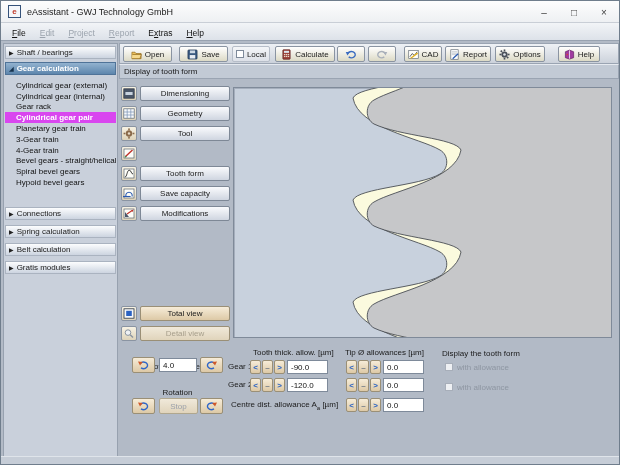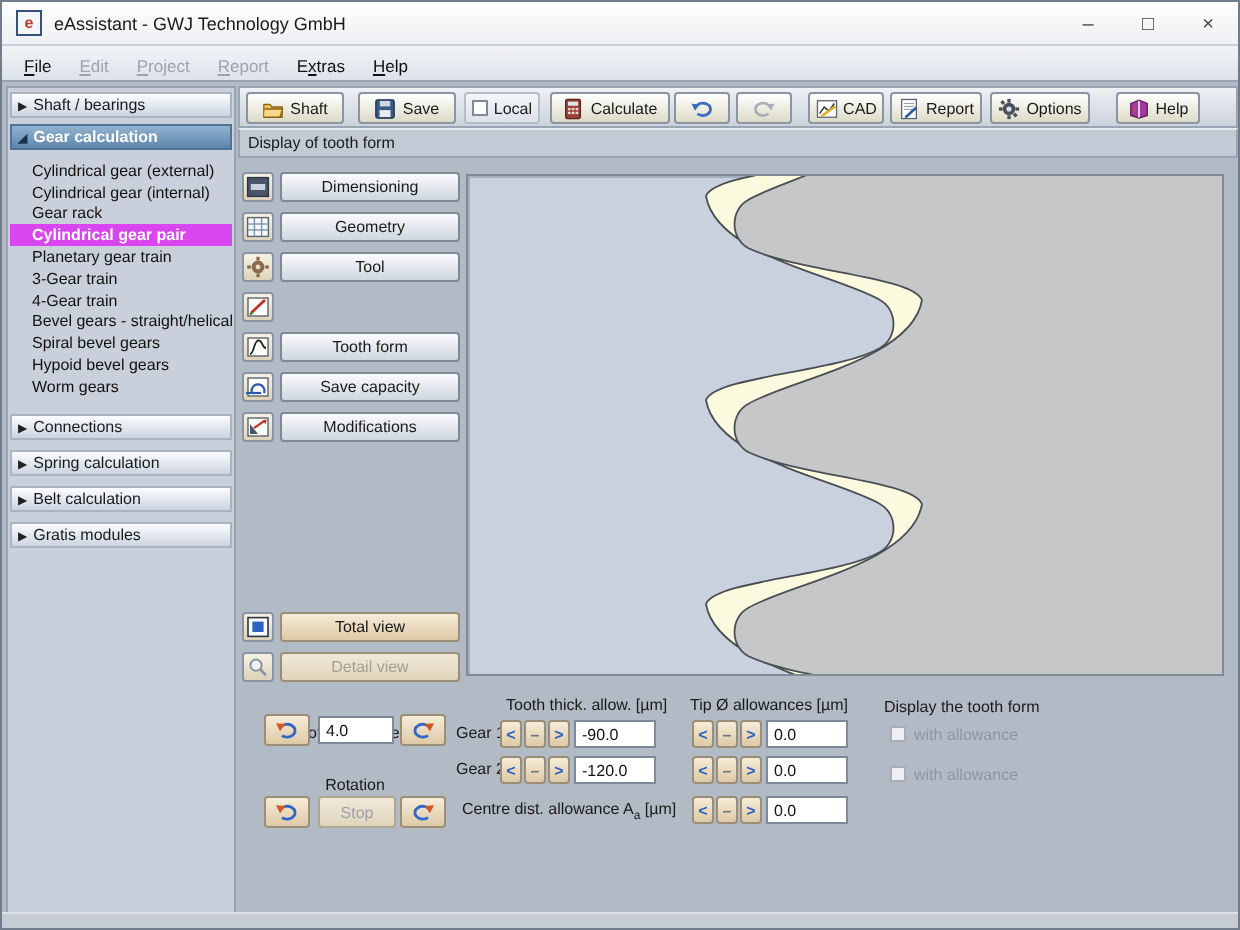--- a/index.html
+++ b/index.html
@@ -129,21 +129,20 @@
     <div class="s-row s-item" style="top:36px">Cylindrical gear (external)</div>
     <div class="s-row s-item" style="top:46.8px">Cylindrical gear (internal)</div>
     <div class="s-row s-item" style="top:57.6px">Gear rack</div>
     <div class="s-row s-item selected" style="top:68.4px">Cylindrical gear pair</div>
     <div class="s-row s-item" style="top:79.2px">Planetary gear train</div>
     <div class="s-row s-item" style="top:90px">3-Gear train</div>
     <div class="s-row s-item" style="top:100.8px">4-Gear train</div>
     <div class="s-row s-item" style="top:111.6px">Bevel gears - straight/helical</div>
     <div class="s-row s-item" style="top:122.4px">Spiral bevel gears</div>
     <div class="s-row s-item" style="top:133.2px">Hypoid bevel gears</div>
-    <div class="s-row s-item" style="top:144px">Worm gears</div>
     <div class="s-row s-header" style="top:163px">
         <span class="arr">▶</span>
         <span>Connections</span>
       </div>
     <div class="s-row s-header" style="top:181px">
         <span class="arr">▶</span>
         <span>Spring calculation</span>
       </div>
     <div class="s-row s-header" style="top:199px">
         <span class="arr">▶</span>
@@ -154,21 +153,21 @@
         <span>Gratis modules</span>
       </div>
   </div>
 
   <div class="toolbar">
     <div class="tbtn" style="left:3px;width:49px">
       <svg width="11" height="11" viewBox="0 0 12 12">
           <path d="M1,3.5 h3.4 l1,1.4 h5.6 v5.6 H1 z" fill="#edc05a" stroke="#8a6010" stroke-width="0.7"></path>
           <path d="M1.6,6 h9.6 l-1.4,4.5 H1" fill="#f6d98c" stroke="#8a6010" stroke-width="0.7"></path>
         </svg>
-      <span>Shaft</span>
+      <span>Open</span>
     </div>
     <div class="tbtn" style="left:59px;width:49px">
       <svg width="11" height="11" viewBox="0 0 12 12">
           <rect x="1" y="1" width="10" height="10" rx="1" fill="#3a5a80" stroke="#1c3050" stroke-width="0.7"></rect>
           <rect x="3.2" y="1.6" width="5.6" height="3" fill="#cdd8e4"></rect>
           <rect x="3" y="6.6" width="6" height="3.8" fill="#e8ecf2"></rect>
         </svg>
       <span>Save</span>
     </div>
     <div class="tflat" style="left:112px;width:38px">

